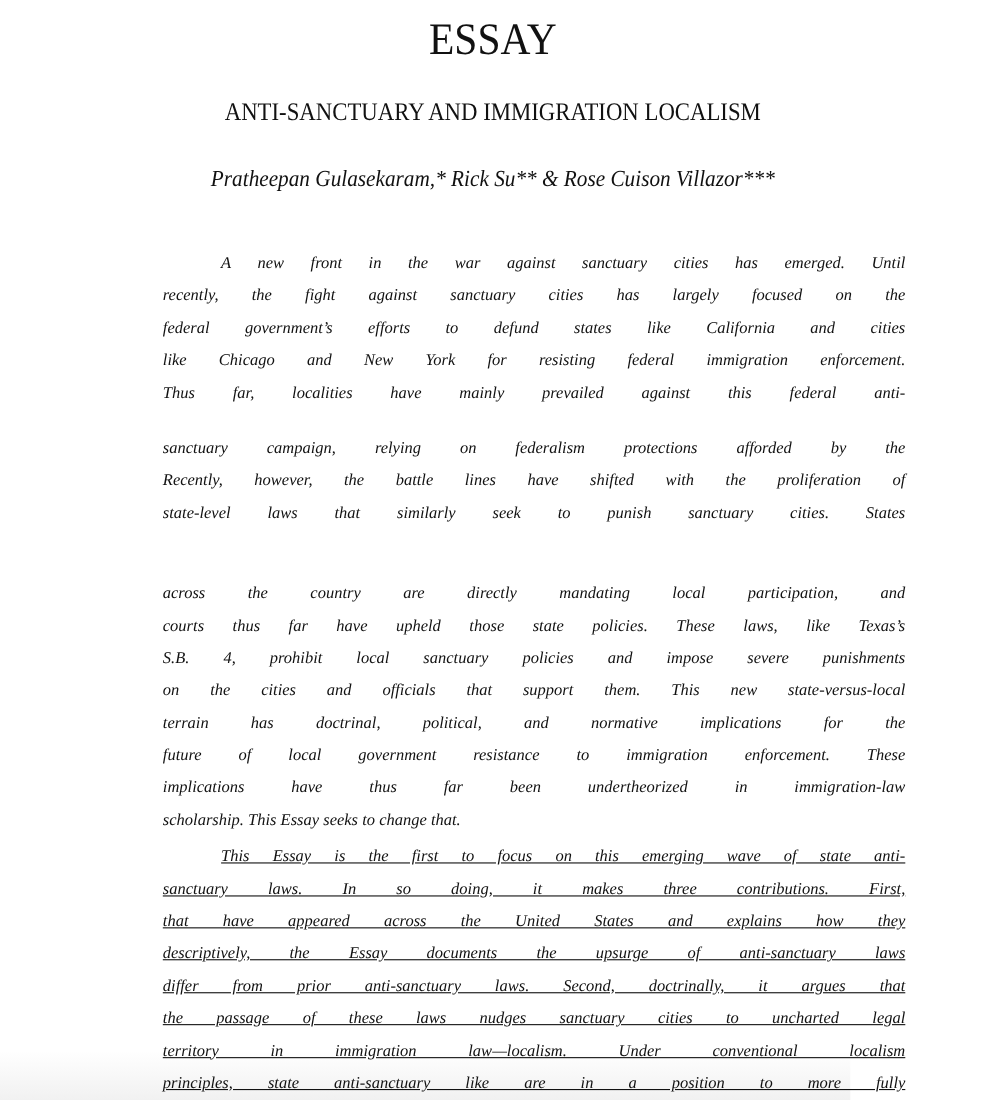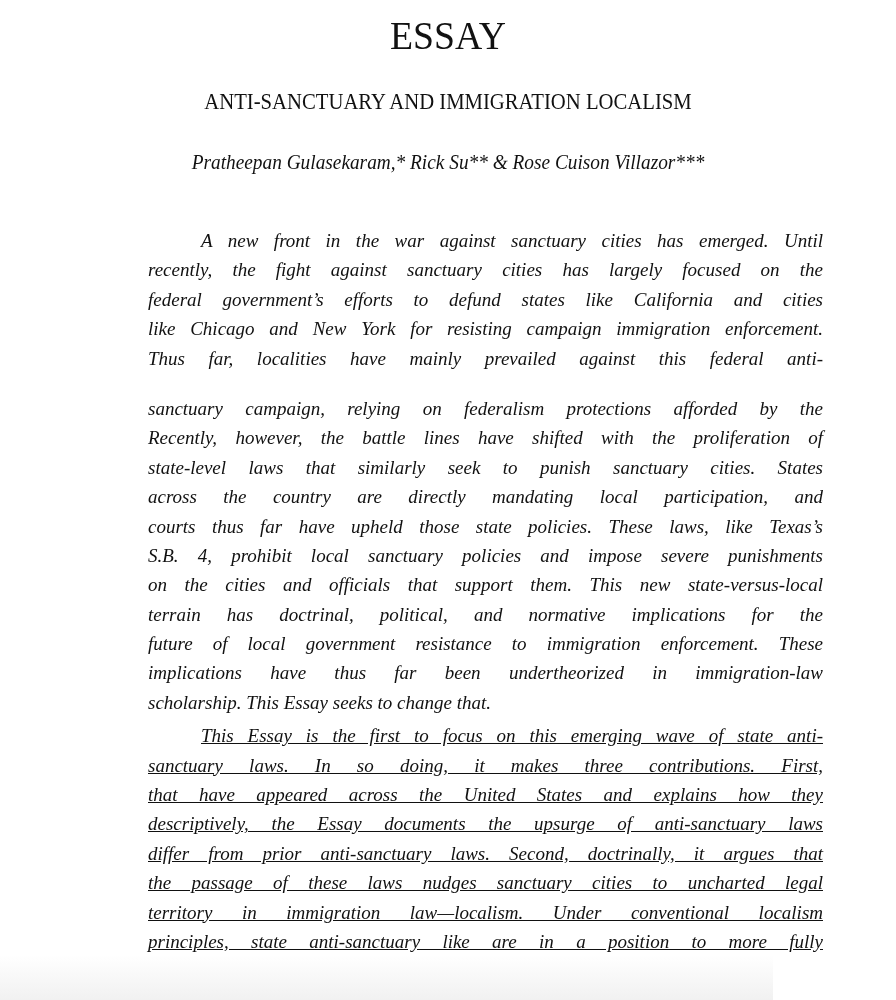--- a/index.html
+++ b/index.html
@@ -57,21 +57,21 @@
     }
     .abstract {
       position: absolute;
       top: 226px;
       left: 95px;
       width: 728px;
     }
     .para {
       margin: 0;
       font-style: italic;
-      font-size: 19px;
+      font-size: 15px;
       line-height: 29.4px;
       text-align: justify;
       text-indent: 53px;
       hyphens: none;
     }
     .para + .para {
       margin-top: 4px;
       text-decoration: underline;
     }
     .line {
@@ -94,26 +94,26 @@
 <div class="page">
   <div class="essay-label">ESSAY</div>
   <div class="title">ANTI-SANCTUARY AND IMMIGRATION LOCALISM</div>
   <div class="authors">Pratheepan Gulasekaram,* Rick Su** &amp; Rose Cuison Villazor***</div>
 
   <div class="abstract">
     <div class="para">
       <span class="line first" style="white-space: nowrap;">A new front in the war against sanctuary cities has emerged. Until</span>
       <span class="line" style="white-space: nowrap;">recently, the fight against sanctuary cities has largely focused on the</span>
       <span class="line" style="white-space: nowrap;">federal government’s efforts to defund states like California and cities</span>
-      <span class="line" style="white-space: nowrap;">like Chicago and New York for resisting campaign immigration enforcement.</span>
+      <span class="line" style="white-space: nowrap;">like Chicago and New York for resisting federal immigration enforcement.</span>
       <span class="line" style="white-space: nowrap;">Thus far, localities have mainly prevailed against this federal anti-</span>
       <span class="line" style="white-space: nowrap; margin-top: 21px;">sanctuary campaign, relying on federalism protections afforded by the</span>
       <span class="line" style="white-space: nowrap;">Recently, however, the battle lines have shifted with the proliferation of</span>
       <span class="line" style="white-space: nowrap;">state-level laws that similarly seek to punish sanctuary cities. States</span>
-      <span class="line" style="white-space: nowrap;">across the country are directly mandating local participation, and</span>
+      <span class="line" style="white-space: nowrap; margin-top: 44px;">across the country are directly mandating local participation, and</span>
       <span class="line" style="white-space: nowrap;">courts thus far have upheld those state policies. These laws, like Texas’s</span>
       <span class="line" style="white-space: nowrap;">S.B. 4, prohibit local sanctuary policies and impose severe punishments</span>
       <span class="line" style="white-space: nowrap;">on the cities and officials that support them. This new state-versus-local</span>
       <span class="line" style="white-space: nowrap;">terrain has doctrinal, political, and normative implications for the</span>
       <span class="line" style="white-space: nowrap;">future of local government resistance to immigration enforcement. These</span>
       <span class="line" style="white-space: nowrap;">implications have thus far been undertheorized in immigration-law</span>
       <span class="line last" style="white-space: nowrap;">scholarship. This Essay seeks to change that.</span>
     </div>
     <div class="para">
       <span class="line first" style="white-space: nowrap;">This Essay is the first to focus on this emerging wave of state anti-</span>

